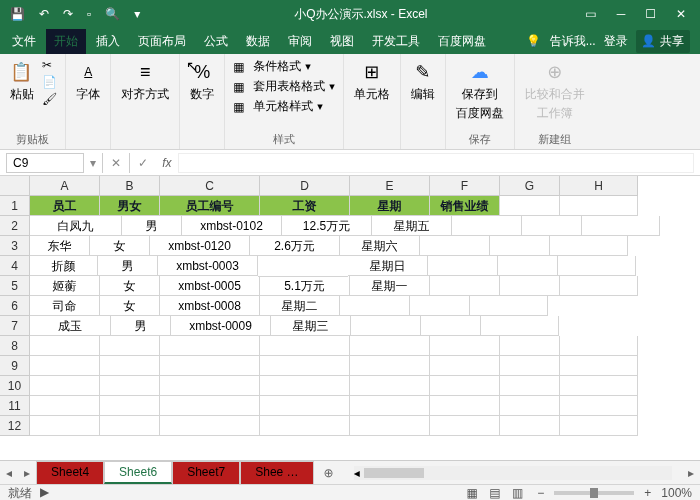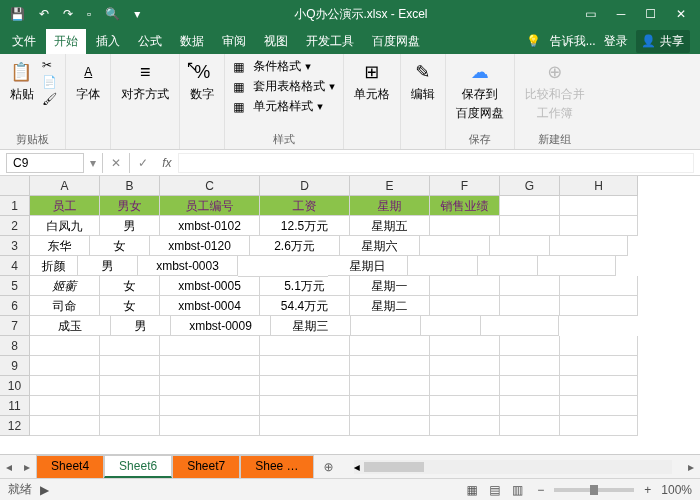--- a/index.html
+++ b/index.html
@@ -4,21 +4,21 @@
 <style>
 *{box-sizing:border-box;margin:0;padding:0;font-family:"Microsoft YaHei",sans-serif;font-size:12px}
 body{background:#fff;width:700px;height:500px;overflow:hidden;display:flex;flex-direction:column}
 .titlebar{background:#217346;height:28px;display:flex;align-items:center;color:#fff}
 .qat{display:flex;gap:14px;padding:0 10px;align-items:center}
 .qat span{cursor:pointer}
 .title{flex:1;text-align:center;font-size:12px}
 .winbtns{display:flex;gap:20px;padding:0 14px}
 .menubar{background:#217346;height:26px;display:flex;align-items:center;color:#fff;padding:0 4px;gap:2px}
 .menuitem{padding:4px 8px;cursor:pointer}
-.menuitem.active{background:#ffffff;color:#217346}
+.menuitem.active{background:#0f172a;color:#217346}
 .tellme{margin-left:auto;display:flex;gap:8px;align-items:center;padding-right:6px}
 .tellme .share{background:#175c37;padding:3px 6px;border-radius:2px}
 .ribbon{background:#f3f3f3;height:96px;border-bottom:1px solid #d4d4d4;display:flex}
 .rgroup{border-right:1px solid #e1e1e1;display:flex;flex-direction:column;align-items:center;padding:4px 8px 2px}
 .rgroup .stack{display:flex;gap:6px;align-items:flex-start;flex:1}
 .rgroup .lbl{font-size:11px;color:#666;padding-top:2px}
 .bigbtn{display:flex;flex-direction:column;align-items:center;gap:2px;padding:2px;cursor:pointer}
 .bigbtn .ic{width:24px;height:24px;display:flex;align-items:center;justify-content:center;font-size:18px}
 .smallstack{display:flex;flex-direction:column;gap:3px}
 .smallitem{display:flex;align-items:center;gap:4px;font-size:11px;cursor:pointer;white-space:nowrap}
@@ -27,30 +27,30 @@
 .namebox{width:78px;border:1px solid #ccc;margin:2px 6px;padding:2px 6px;background:#fff}
 .fbar .fb{border-left:1px solid #ccc;height:20px;display:flex;align-items:center;padding:0 8px;color:#888}
 .fbar .fxlbl{font-style:italic;color:#666;padding:0 6px}
 .grid{flex:1;display:flex;overflow:hidden}
 .corner{width:30px;height:20px;background:#f0f0f0;border-right:1px solid #ccc;border-bottom:1px solid #ccc}
 .colhdrs{display:flex}
 .colhdr{height:20px;background:#f0f0f0;border-right:1px solid #ccc;border-bottom:1px solid #ccc;text-align:center;line-height:20px;color:#333}
 .rowhdr{width:30px;height:20px;background:#f0f0f0;border-right:1px solid #ccc;border-bottom:1px solid #ccc;text-align:center;line-height:20px;color:#333}
 .datarow{display:flex;height:20px}
 .cell{border-right:1px solid #d4d4d4;border-bottom:1px solid #d4d4d4;line-height:20px;text-align:center;overflow:hidden;white-space:nowrap}
-.hdrcell{background:#8bc34a;color:#701a75;font-weight:normal}
+.hdrcell{background:#8bc34a;color:#0f172a;font-weight:bold}
 .gridwrap{flex:1;overflow:hidden}
 .sheettabs{height:24px;border-top:1px solid #ccc;display:flex;align-items:center;background:#f3f3f3}
 .navbtn{padding:0 6px;color:#666;cursor:pointer}
-.sheettab{padding:3px 14px;border:1px solid #ccc;background:#f97316;cursor:pointer;border-bottom:none}
+.sheettab{padding:3px 14px;border:1px solid #ccc;background:#b91c1c;cursor:pointer;border-bottom:none}
 .sheettab.active{background:#fff;border-bottom:2px solid #217346;color:#217346}
 .addsh{padding:0 10px;color:#666;cursor:pointer}
 .hscroll{flex:1;margin:0 10px;height:14px;background:#eee;display:flex;align-items:center}
 .hscroll .th{width:60px;height:10px;background:#ccc;margin-left:4px}
-.status{height:22px;background:#f3f3f3;border-top:1px solid #d4d4d4;display:flex;align-items:center;padding:0 8px;color:#555}
+.status{height:16px;background:#f3f3f3;border-top:1px solid #d4d4d4;display:flex;padding:0 8px;color:#555}
 .status .right{margin-left:auto;display:flex;align-items:center;gap:10px}
 .viewbtns span{padding:0 4px;cursor:pointer}
 .slider{width:80px;height:4px;background:#ccc;position:relative}
 .slider .kn{width:8px;height:10px;background:#888;position:absolute;left:36px;top:-3px}
 .cursor-ptr{position:absolute;left:186px;top:58px;font-size:14px;pointer-events:none}
 </style>
 </head>
 <body>
 
 <div class="titlebar">
@@ -68,20 +68,21 @@
     <span>─</span>
     <span>☐</span>
     <span>✕</span>
   </div>
 </div>
 
 <div class="menubar">
   <div class="menuitem">文件</div>
   <div class="menuitem active">开始</div>
   <div class="menuitem">插入</div>
+  <div class="menuitem">页面布局</div>
   <div class="menuitem">公式</div>
   <div class="menuitem">数据</div>
   <div class="menuitem">审阅</div>
   <div class="menuitem">视图</div>
   <div class="menuitem">开发工具</div>
   <div class="menuitem">百度网盘</div>
   <div class="tellme">
     <span>💡</span>
     <span>告诉我...</span>
     <span>登录</span>
@@ -228,64 +229,63 @@
           <div class="cell hdrcell" style="width: 70px;">员工</div>
           <div class="cell hdrcell" style="width: 60px;">男女</div>
           <div class="cell hdrcell" style="width: 100px;">员工编号</div>
           <div class="cell hdrcell" style="width: 90px;">工资</div>
           <div class="cell hdrcell" style="width: 80px;">星期</div>
           <div class="cell hdrcell" style="width: 70px;">销售业绩</div>
           <div class="cell" style="width: 60px;"></div>
           <div class="cell" style="width: 78px;"></div>
         </div>
         <div class="datarow">
-          <div class="cell" style="width: 70px;">白凤九</div>
+          <div class="cell" style="width: 92px;">白凤九</div>
           <div class="cell" style="width: 60px;">男</div>
           <div class="cell" style="width: 100px;">xmbst-0102</div>
           <div class="cell" style="width: 90px;">12.5万元</div>
           <div class="cell" style="width: 80px;">星期五</div>
           <div class="cell" style="width: 70px;"></div>
           <div class="cell" style="width: 60px;"></div>
           <div class="cell" style="width: 78px;"></div>
         </div>
         <div class="datarow">
           <div class="cell" style="width: 60px;">东华</div>
           <div class="cell" style="width: 60px;">女</div>
           <div class="cell" style="width: 100px;">xmbst-0120</div>
           <div class="cell" style="width: 90px;">2.6万元</div>
           <div class="cell" style="width: 80px;">星期六</div>
           <div class="cell" style="width: 70px;"></div>
           <div class="cell" style="width: 60px;"></div>
           <div class="cell" style="width: 78px;"></div>
         </div>
         <div class="datarow">
-          <div class="cell" style="width: 48px;">折颜</div>
+          <div class="cell" style="width: 68px;">折颜</div>
           <div class="cell" style="width: 60px;">男</div>
           <div class="cell" style="width: 100px;">xmbst-0003</div>
           <div class="cell" style="width: 90px; margin-top: 20px;">1.3万元</div>
           <div class="cell" style="width: 80px;">星期日</div>
           <div class="cell" style="width: 70px;"></div>
           <div class="cell" style="width: 60px;"></div>
           <div class="cell" style="width: 78px;"></div>
         </div>
         <div class="datarow">
-          <div class="cell" style="width: 70px; font-style: italic;">姬蘅</div>
+          <div class="cell" style="width: 70px;">姬蘅</div>
           <div class="cell" style="width: 60px;">女</div>
           <div class="cell" style="width: 100px;">xmbst-0005</div>
           <div class="cell" style="width: 90px;">5.1万元</div>
           <div class="cell" style="width: 80px;">星期一</div>
           <div class="cell" style="width: 70px;"></div>
           <div class="cell" style="width: 60px;"></div>
           <div class="cell" style="width: 78px;"></div>
         </div>
         <div class="datarow">
           <div class="cell" style="width: 70px;">司命</div>
           <div class="cell" style="width: 60px;">女</div>
-          <div class="cell" style="width: 100px;">xmbst-0004</div>
-          <div class="cell" style="width: 90px;">54.4万元</div>
+          <div class="cell" style="width: 100px;">xmbst-0008</div>
           <div class="cell" style="width: 80px;">星期二</div>
           <div class="cell" style="width: 70px;"></div>
           <div class="cell" style="width: 60px;"></div>
           <div class="cell" style="width: 78px;"></div>
         </div>
         <div class="datarow">
           <div class="cell" style="width: 81px;">成玉</div>
           <div class="cell" style="width: 60px;">男</div>
           <div class="cell" style="width: 100px;">xmbst-0009</div>
           <div class="cell" style="width: 80px;">星期三</div>

